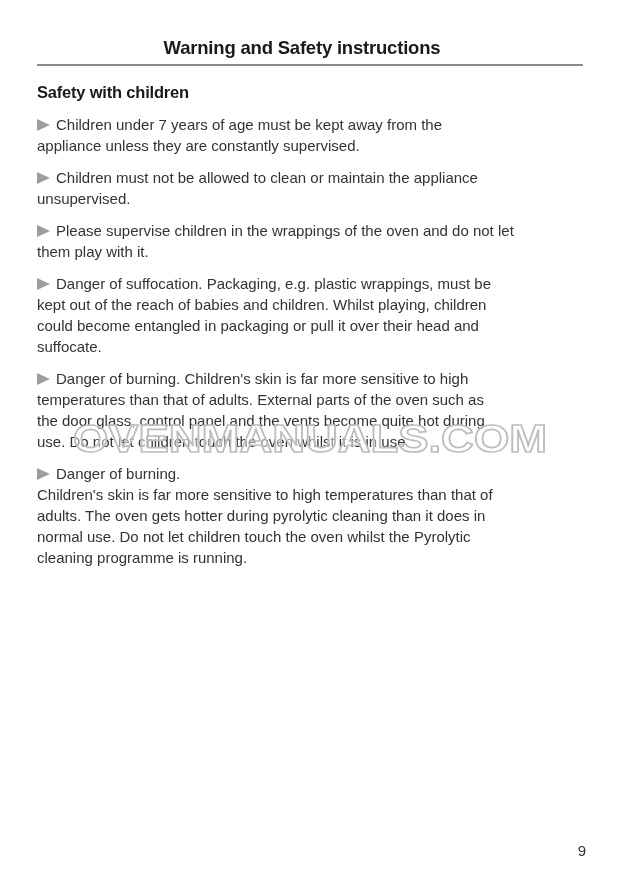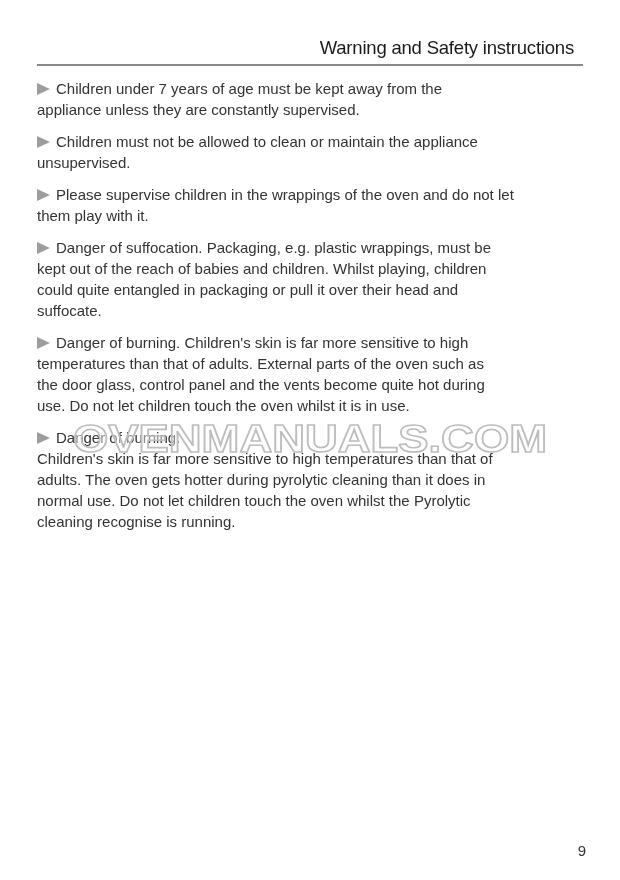--- a/index.html
+++ b/index.html
@@ -15,26 +15,26 @@
     font-family: "Liberation Sans", "DejaVu Sans", sans-serif;
     overflow: hidden;
     margin: 0 auto;
   }
   .content {
     position: relative;
     z-index: 1;
     padding: 0 37px;
   }
   .header-title {
-    margin: 38px 9px 0 0;
+    margin: 38px 16px 0 0;
     font-size: 18.5px;
     line-height: 19px;
-    font-weight: normal;
+    font-weight: bold;
     color: #1a1a1a;
-    text-align: right;
+    text-align: center;
     letter-spacing: -0.2px;
   }
   .header-rule {
     border: none;
     border-top: 2px solid #8a8a8a;
     margin: 7px 0 0 0;
   }
   .section-title {
     margin: 17px 0 0 0;
     font-size: 16.5px;
@@ -86,46 +86,47 @@
 </head>
 <body>
 
 <div class="page">
 
   <div class="content">
 
     <h1 class="header-title">Warning and Safety instructions</h1>
     <hr class="header-rule">
 
+    <h2 class="section-title">Safety with children</h2>
 
     <p class="para first"><span class="bullet-icon"></span><span class="para-text">Children under 7 years of age must be kept away from the
 appliance unless they are constantly supervised.</span></p>
 
 
     <p class="para"><span class="bullet-icon"></span><span class="para-text">Children must not be allowed to clean or maintain the appliance
 unsupervised.</span></p>
 
     <p class="para"><span class="bullet-icon"></span><span class="para-text">Please supervise children in the wrappings of the oven and do not let
 them play with it.</span></p>
 
     <p class="para"><span class="bullet-icon"></span><span class="para-text">Danger of suffocation. Packaging, e.g. plastic wrappings, must be
 kept out of the reach of babies and children. Whilst playing, children
-could quite entangled in packaging or pull it over their head and
+could become entangled in packaging or pull it over their head and
 suffocate.</span></p>
 
     <p class="para"><span class="bullet-icon"></span><span class="para-text">Danger of burning. Children's skin is far more sensitive to high
 temperatures than that of adults. External parts of the oven such as
 the door glass, control panel and the vents become quite hot during
 use. Do not let children touch the oven whilst it is in use.</span></p>
 
     <p class="para"><span class="bullet-icon"></span><span class="para-text">Danger of burning.
 Children's skin is far more sensitive to high temperatures than that of
 adults. The oven gets hotter during pyrolytic cleaning than it does in
 normal use. Do not let children touch the oven whilst the Pyrolytic
-cleaning recognise is running.</span></p>
+cleaning programme is running.</span></p>
 
 
   </div>
 
   <svg class="watermark" width="486" height="46" viewBox="0 0 486 46">
     <text x="243" y="37" text-anchor="middle" font-family="Liberation Sans, DejaVu Sans, sans-serif" font-size="39" font-weight="bold" fill="rgba(255,255,255,0.45)" stroke="#bdbdbd" stroke-width="1.6" textLength="474" lengthAdjust="spacingAndGlyphs">OVENMANUALS.COM</text>
   </svg>
 
   <div class="page-number">9</div>
 

